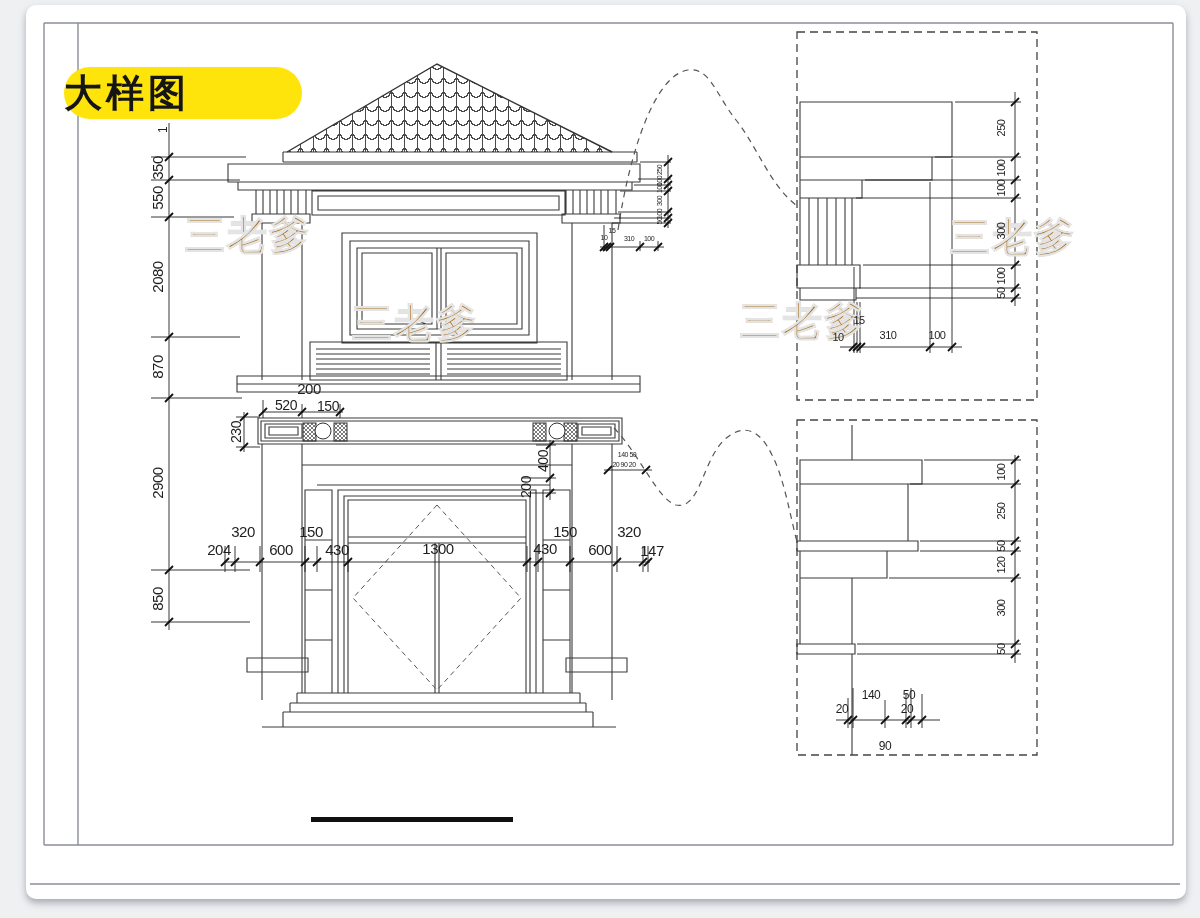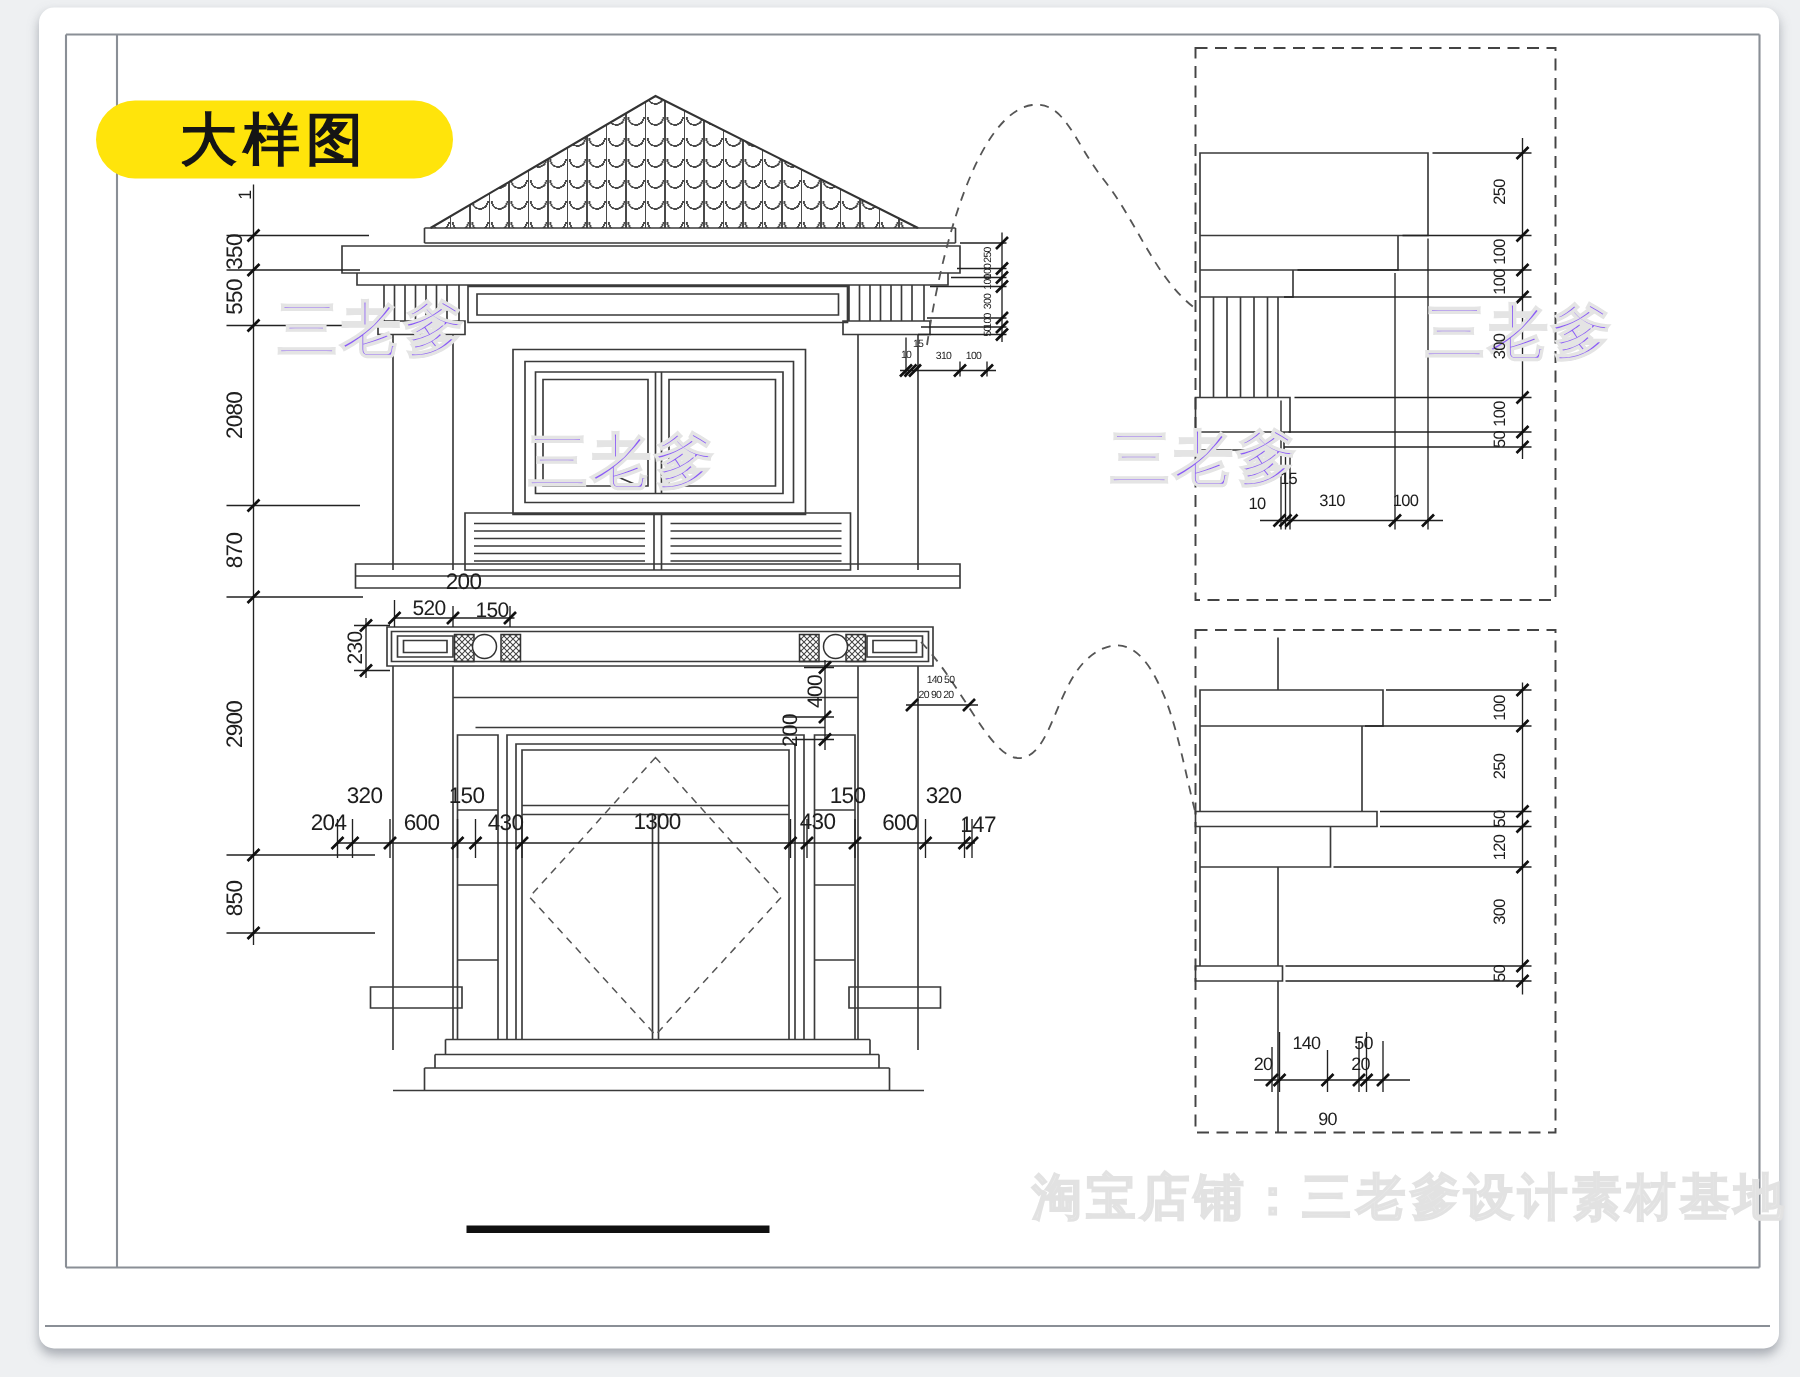--- a/index.html
+++ b/index.html
@@ -8,31 +8,31 @@
   .paper{position:absolute;left:26px;top:5px;width:1160px;height:894px;background:#ffffff;border-radius:10px;box-shadow:0 4px 7px rgba(110,115,125,.55);}
   .lines{position:absolute;left:0;top:0;width:1200px;height:918px;}
   .roof-tiles{position:absolute;left:287px;top:64px;width:326px;height:88px;
     clip-path:polygon(46% 0%,100% 100%,0% 100%);
     background-color:#fff;
     background-image:
       radial-gradient(circle at 7px 0px, rgba(255,255,255,0) 4.6px, #4a4a4a 4.6px 5.8px, rgba(255,255,255,0) 5.8px),
       repeating-linear-gradient(90deg, #4a4a4a 0 1px, transparent 1px 13px);
     background-size:13px 14px, auto;}
   .badge{position:absolute;left:64px;top:67px;width:238px;height:52px;background:#FFE40B;border-radius:27px;
-    display:flex;align-items:center;justify-content:center;}
+    display:flex;align-items:center;}
   .badge span{font-size:38px;font-weight:700;color:#151515;letter-spacing:4px;}
   .dim{position:absolute;color:#1e1e1e;font-size:15px;letter-spacing:-0.5px;white-space:nowrap;line-height:1;}
   .hlab{transform:translate(-50%,-50%);}
   .vlab{transform:translate(-50%,-50%) rotate(-90deg);}
   .sz12{font-size:12px;} .sz11{font-size:11px;} .sz7{font-size:7px;} .sz14{font-size:14px;}
   .ttl{position:absolute;transform:translate(-50%,-50%);font-family:"DejaVu Serif","Liberation Serif",serif;
     font-size:40px;color:#101010;letter-spacing:6px;white-space:nowrap;}
   .ttl-rule{position:absolute;background:#101010;}
-  .wm{position:absolute;font-size:40px;font-weight:700;color:#8b5cf6;-webkit-text-stroke:1px #e4e4e4;
-    letter-spacing:2px;white-space:nowrap;user-select:none;}
+  .wm{position:absolute;font-size:40px;font-weight:700;color:#a16207;-webkit-text-stroke:1px #e4e4e4;
+    letter-spacing:2px;white-space:nowrap;user-select:none;margin-top:16px;}
   .wm-banner{position:absolute;font-size:33px;font-weight:900;color:#ebebeb;-webkit-text-stroke:1px #e2e2e2;
     letter-spacing:3px;white-space:nowrap;}
 </style>
 </head>
 <body>
 
 <div class="stage">
   <div class="paper"></div>
 
   <div class="roof-tiles"></div>
@@ -146,21 +146,20 @@
       M1011,106 L1019,98 M1011,161 L1019,153 M1011,184 L1019,176 M1011,202 L1019,194 M1011,269 L1019,261 M1011,292 L1019,284 M1011,302 L1019,294
       M849,351 L857,343 M853,351 L861,343 M857,351 L865,343 M926,351 L934,343 M948,351 L956,343
       M1011,464 L1019,456 M1011,488 L1019,480 M1011,545 L1019,537 M1011,555 L1019,547 M1011,582 L1019,574 M1011,648 L1019,640 M1011,658 L1019,650
       M844,724 L852,716 M849,724 L857,716 M881,724 L889,716 M902,724 L910,716 M907,724 L915,716 M918,724 L926,716"></path>
   </svg>
 
   <span class="wm" style="left:185px;top:192px">三老爹</span>
   <span class="wm" style="left:352px;top:280px">三老爹</span>
   <span class="wm" style="left:740px;top:278px">三老爹</span>
   <span class="wm" style="left:950px;top:194px">三老爹</span>
-  <span class="wm-banner" style="left:688px;top:776px">淘宝店铺：三老爹设计素材基地</span>
 
   <div class="badge">
     <span>大样图</span>
   </div>
 
   <span class="dim vlab sz12" style="left:163px;top:130px">1</span>
 
   <span class="dim vlab" style="left:157px;top:168px">350</span>
   <span class="dim vlab" style="left:157px;top:198px">550</span>
   <span class="dim vlab" style="left:157px;top:277px">2080</span>

